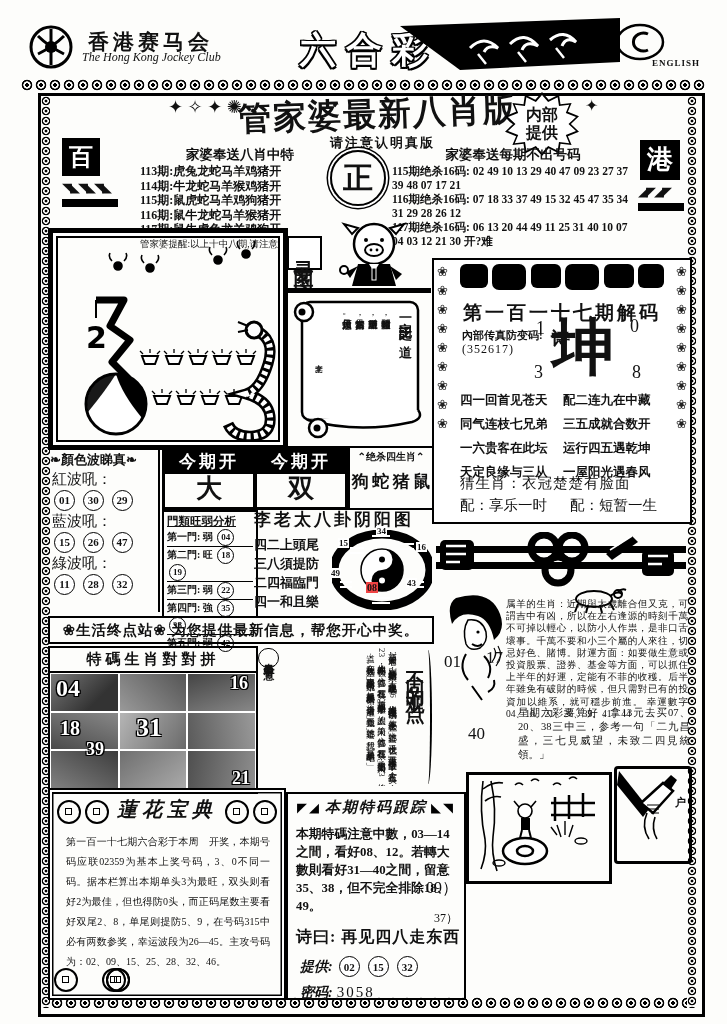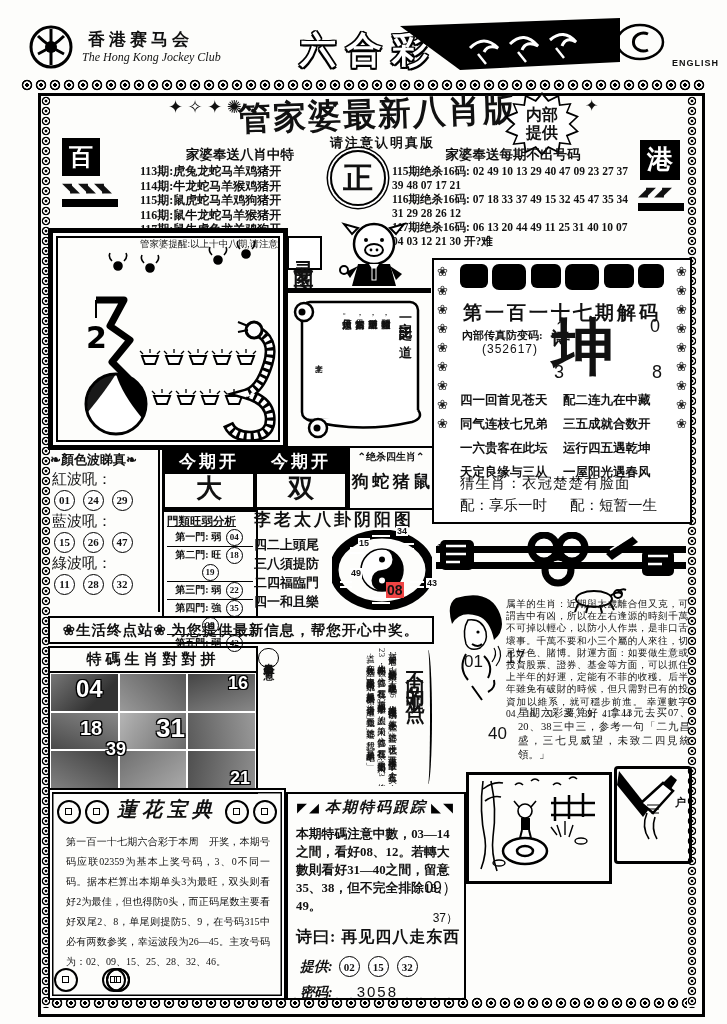--- a/index.html
+++ b/index.html
@@ -1,20 +1,20 @@
 <!DOCTYPE html>
 <html><head>
 <meta charset="utf-8">
 <style>
   html,body{margin:0;padding:0;background:#e8e8e4;}
   #page{position:relative;width:727px;height:1024px;background:#fdfdfb;margin:0 auto;overflow:hidden;
         font-family:"Liberation Serif","DejaVu Serif",serif;color:#111;}
   .abs{position:absolute;}
   .serif{font-family:"Liberation Serif","DejaVu Serif",serif;}
-  .sans{font-family:Liberation Sans, sans-serif;margin-left:20px;}
+  .sans{font-family:Liberation Serif, serif;}
   .b{font-weight:bold;}
   .ctr{text-align:center;}
   .outline-white{color:#fff;text-shadow:-1.5px -1.5px 0 #000,1.5px -1.5px 0 #000,-1.5px 1.5px 0 #000,1.5px 1.5px 0 #000,0 1.5px 0 #000,0 -1.5px 0 #000,1.5px 0 0 #000,-1.5px 0 0 #000;}
   .chainband{background-image:radial-gradient(circle at 7px 7px,#000 1.6px,transparent 2.1px),
              radial-gradient(circle at 7px 7px,transparent 3.4px,#000 3.9px,#000 5px,transparent 5.6px);
              background-size:14px 14px;background-repeat:repeat;}
   .chaincol{background-image:radial-gradient(circle at 5px 5px,#000 1.2px,transparent 1.7px),
              radial-gradient(circle at 5px 5px,transparent 2.6px,#000 3.1px,#000 4px,transparent 4.6px);
              background-size:10px 10px;background-repeat:repeat;}
   .frame{border:3px solid #000;}
@@ -40,21 +40,21 @@
 
 <div id="page">
 
   <div class="abs" style="left:28px;top:24px;width:46px;height:46px;">
     <svg width="46" height="46" viewBox="0 0 46 46">
       <circle cx="23" cy="23" r="20" fill="none" stroke="#000" stroke-width="3"></circle>
       <path d="M23 5 v36 M10 12 c8 8 18 14 26 18 M36 12 c-8 8 -18 14 -26 18" stroke="#000" stroke-width="3" fill="none"></path>
       <circle cx="23" cy="23" r="6" fill="#000"></circle>
     </svg>
   </div>
-  <div class="abs serif b" style="left:88px;top:28px;font-size:17px;letter-spacing:4px;">香港赛马会</div>
+  <div class="abs serif b" style="left:88px;top:28px;font-size:21px;letter-spacing:4px;">香港赛马会</div>
   <div class="abs serif" style="left:82px;top:50px;font-size:12px;font-style:italic;">The Hong Kong Jockey Club</div>
 
   <div class="abs b outline-white serif" style="left:300px;top:26px;font-size:36px;letter-spacing:10px;">六合彩</div>
 
   <div class="abs" style="left:400px;top:18px;width:220px;height:58px;">
     <svg width="220" height="58" viewBox="0 0 220 58">
       <polygon points="0,8 220,0 220,44 60,52" fill="#000"></polygon>
       <path d="M70 30 q14 -14 28 0 q-10 -4 -14 4 M110 26 q14 -14 28 2 q-12 -6 -16 4 M150 22 q14 -12 26 2 q-10 -6 -14 4" stroke="#fff" stroke-width="3" fill="none"></path>
       <path d="M78 36 l8 10 M118 34 l8 10 M156 30 l8 10" stroke="#fff" stroke-width="2.5"></path>
     </svg>
@@ -279,21 +279,21 @@
     <div class="abs serif" style="left:26px;top:236px;font-size:14.5px;">配：享乐一时</div>
     <div class="abs serif" style="left:136px;top:236px;font-size:14.5px;">配：短暂一生</div>
   </div>
 
   <div class="abs" style="left:48px;top:446px;width:110px;height:164px;border-right:2px solid #000;border-top:2px solid #000;">
     <div class="serif b" style="font-size:13px;margin:3px 0 2px 2px;letter-spacing:0px;">❧<span>顏色波睇真</span>❧</div>
     <div class="serif" style="font-size:15px;margin-left:4px;line-height:17px;">
       <div>紅波吼：</div>
       <div style="margin:2px 0;">
         <span class="circ">01</span>
-        <span class="circ">24</span>
+        <span class="circ">30</span>
         <span class="circ">29</span>
       </div>
       <div>藍波吼：</div>
       <div style="margin:2px 0;">
         <span class="circ">15</span>
         <span class="circ">26</span>
         <span class="circ">47</span>
       </div>
       <div>綠波吼：</div>
       <div style="margin:2px 0;">
@@ -318,21 +318,21 @@
     <div class="serif b ctr" style="font-size:17px;margin-top:6px;display:flex;justify-content:space-around;">
       <span>狗</span>
       <span>蛇</span>
       <span>猪</span>
       <span>鼠</span>
     </div>
   </div>
 
   <div class="abs" style="left:162px;top:510px;width:86px;height:100px;border:2px solid #000;padding:2px 3px;">
     <div class="serif b" style="font-size:11.5px;text-decoration:underline;">門類旺弱分析</div>
-    <div class="serif b" style="font-size:10px;line-height:16.5px;text-align:center;">
+    <div class="serif b" style="font-size:10px;line-height:16.5px;">
       <div style="border-bottom:1px solid #000;"><span>第一門:</span> <span>弱</span> <span class="circ sm">04</span></div>
       <div style="border-bottom:1px solid #000;"><span>第二門:</span> <span>旺</span> <span class="circ sm">18</span><span class="circ sm">19</span></div>
       <div style="border-bottom:1px solid #000;"><span>第三門:</span> <span>弱</span> <span class="circ sm">22</span></div>
       <div style="border-bottom:1px solid #000;"><span>第四門:</span> <span>強</span> <span class="circ sm">35</span><span class="circ sm">38</span></div>
       <div><span>第五門:</span> <span>弱</span> <span class="circ sm">42</span></div>
     </div>
   </div>
 
   <div class="abs" style="left:254px;top:508px;width:176px;height:104px;">
     <div class="serif b" style="font-size:17px;letter-spacing:3px;">李老太八卦阴阳图</div>
@@ -350,21 +350,21 @@
         </g>
         <circle cx="50" cy="40" r="21" fill="#fff" stroke="#000" stroke-width="1.5"></circle>
         <path d="M50 19 a21 21 0 0 1 0 42 a10.5 10.5 0 0 1 0 -21 a10.5 10.5 0 0 0 0 -21z" fill="#000"></path>
         <circle cx="50" cy="29.5" r="3" fill="#000"></circle>
           <circle cx="50" cy="50.5" r="3" fill="#fff"></circle>
       </svg>
       <span class="abs sans b" style="left:6px;top:8px;font-size:9px;background:#fff;padding:0 1px;">15</span>
       <span class="abs sans b" style="left:44px;top:-4px;font-size:9px;background:#fff;padding:0 1px;">34</span>
       <span class="abs sans b" style="left:84px;top:12px;font-size:9px;background:#fff;padding:0 1px;">16</span>
       <span class="abs sans b" style="left:-2px;top:38px;font-size:9px;background:#fff;padding:0 1px;">49</span>
-      <span class="abs sans b" style="left:34px;top:52px;font-size:14px;background:#ef4444;padding:0 1px;">08</span>
+      <span class="abs sans b" style="left:34px;top:52px;font-size:10px;background:#ef4444;padding:0 1px;">08</span>
       <span class="abs sans b" style="left:74px;top:48px;font-size:9px;background:#fff;padding:0 1px;">43</span>
     </div>
   </div>
 
   <div class="abs serif b" style="left:48px;top:616px;width:382px;height:24px;border:2px solid #000;font-size:14.5px;line-height:24px;text-align:center;letter-spacing:1px;">❀生活终点站❀ 为您提供最新信息，帮您开心中奖。</div>
 
   <div class="abs" style="left:48px;top:646px;width:206px;height:144px;border:2px solid #000;">
     <div class="serif b" style="font-size:15px;letter-spacing:4px;text-align:center;border-bottom:2px solid #000;padding:2px 0;">特碼生肖對對拼</div>
     <div style="position:relative;display:grid;grid-template-columns:1fr 1fr 1fr;grid-template-rows:1fr 1fr 1fr;height:116px;">
       <div class="gridcell" style="background:linear-gradient(135deg,#777,#333 70%);"></div>

